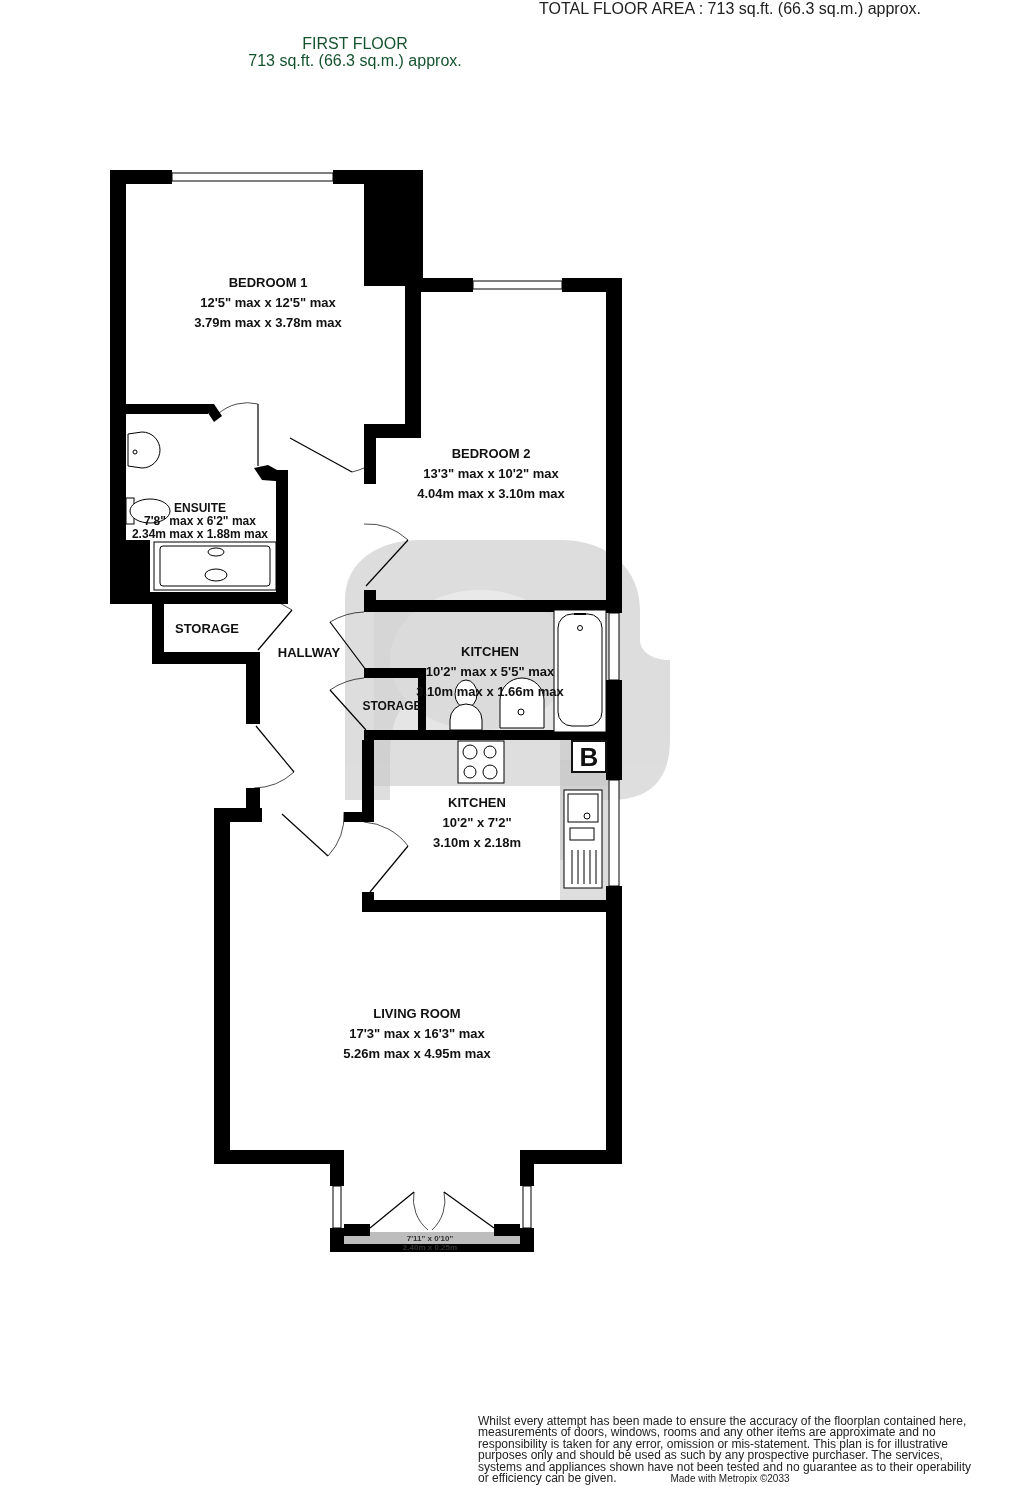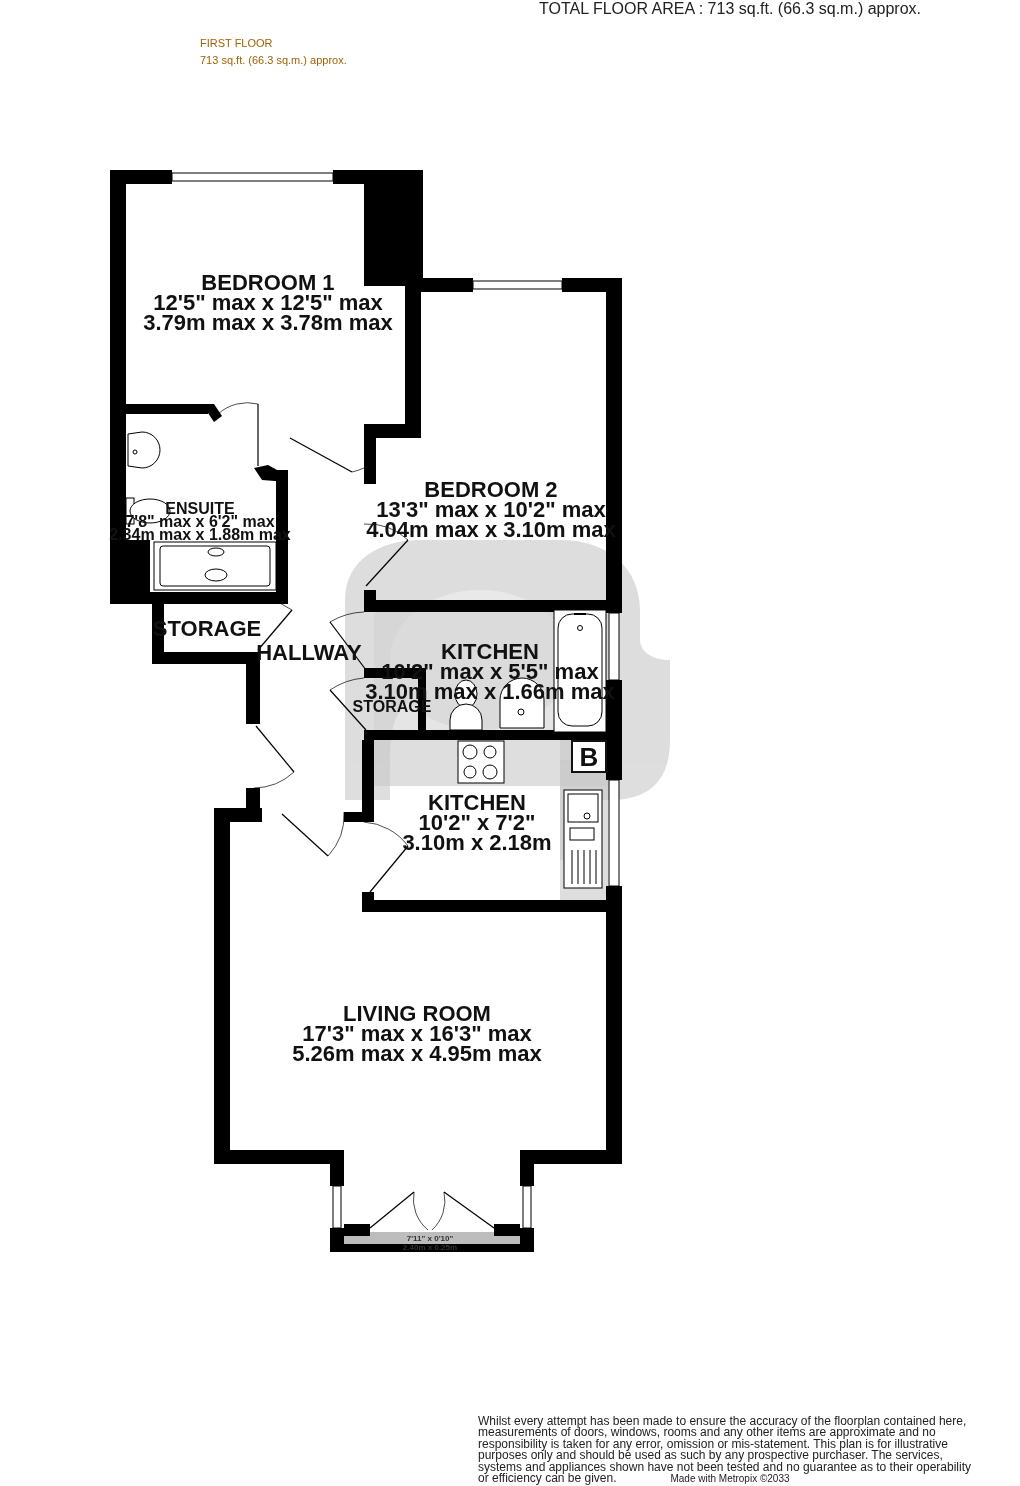--- a/index.html
+++ b/index.html
@@ -1,24 +1,24 @@
 <!DOCTYPE html>
 <html><head>
 <meta charset="utf-8">
 <style>
   html, body { margin: 0; padding: 0; background: #ffffff; }
   body { width: 1020px; height: 1486px; position: relative; overflow: hidden; font-family: "Liberation Sans", sans-serif; color: #111; }
-  .hdr { position: absolute; left: 200px; width: 310px; font-size: 11px; line-height: 17px; color: #a16207; }
+  .hdr { position: absolute; left: 200px; width: 310px; text-align: center; font-size: 16px; line-height: 17px; color: #14532d; }
   .hdr.t1 { top: 35px; }
   .hdr.t2 { top: 52px; }
   svg.plan { position: absolute; left: 0; top: 0; }
   .lbl { position: absolute; text-align: center; font-weight: bold; font-family: "Liberation Sans", sans-serif; color: #111; white-space: nowrap; transform: translateX(-50%); }
   .lbl span { display: block; }
-  .big { font-size: 22px; line-height: 20px; }
-  .sm { font-size: 16px; line-height: 13px; }
+  .big { font-size: 13px; line-height: 20px; }
+  .sm { font-size: 12px; line-height: 13px; }
   .tiny { font-size: 8px; line-height: 9px; font-weight: bold; color: #333; }
   .footer { position: absolute; left: 470px; width: 520px; text-align: center; color: #222; }
   .disc { position: absolute; left: 478px; width: 504px; top: 1416px; text-align: left; font-size: 12px; line-height: 11.4px; color: #222; }
   .made { position: absolute; left: 478px; width: 504px; top: 1473px; text-align: center; font-size: 10px; color: #222; }
   .boiler { position: absolute; left: 571px; top: 740px; width: 36px; height: 33px; border: 2px solid #111; box-sizing: border-box; background: #fff; font-size: 26px; font-weight: bold; text-align: center; line-height: 30px; }
 </style>
 </head>
 <body>
 
 <div class="hdr t1">FIRST FLOOR</div>
@@ -184,21 +184,21 @@
 </svg>
 
 <div class="boiler">B</div>
 
 <div class="lbl big" style="left:268px; top:273px;">
   <span>BEDROOM 1</span>
   <span>12'5" max x 12'5" max</span>
   <span>3.79m max x 3.78m max</span>
 </div>
 
-<div class="lbl big" style="left:491px; top:480px;">
+<div class="lbl big" style="left:491px; top:444px;">
   <span>BEDROOM 2</span>
   <span>13'3" max x 10'2" max</span>
   <span>4.04m max x 3.10m max</span>
 </div>
 
 <div class="lbl sm" style="left:200px; top:502px;">
   <span>ENSUITE</span>
   <span>7'8" max x 6'2" max</span>
   <span>2.34m max x 1.88m max</span>
 </div>

